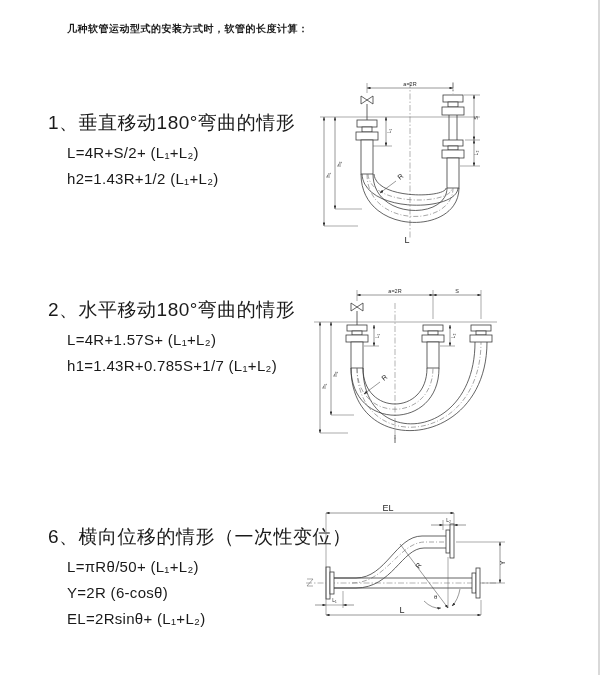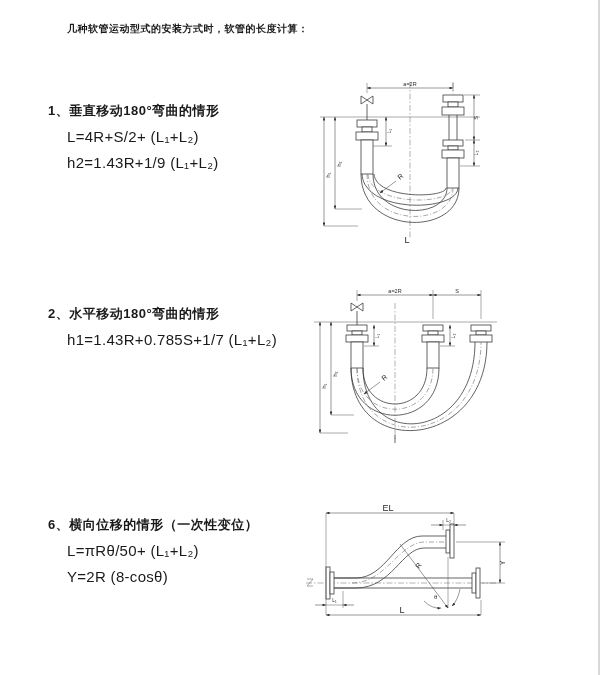--- a/index.html
+++ b/index.html
@@ -1,21 +1,21 @@
 <!DOCTYPE html>
 <html><head>
 <meta charset="utf-8">
 <style>
   html,body{margin:0;padding:0;background:#fff;}
   .page{position:relative;width:600px;height:675px;background:#ffffff;overflow:hidden;
         font-family:"Liberation Sans",sans-serif;color:#1a1a1a;}
   .page-title{position:absolute;left:35px;top:22px;font-size:10px;font-weight:bold;letter-spacing:.5px;margin-left:32px;}
   .section{position:absolute;left:48px;}
-  .sec1{top:102px;} .sec2{top:305px;} .sec3{top:516px;}
-  .heading{font-size:13px;font-weight:bold;margin:0 0 4px 0;letter-spacing:.5px;}
+  .sec1{top:102px;} .sec2{top:289px;} .sec3{top:516px;}
+  .heading{font-size:19px;font-weight:normal;margin:8px 0 4px 0;letter-spacing:.5px;}
   .formula{font-size:15px;line-height:26px;margin-left:19px;letter-spacing:.3px;}
   .edge{position:absolute;right:0;top:0;width:2px;height:675px;background:#d9d9d9;}
   svg{position:absolute;overflow:visible;}
   svg .ln{stroke:#3c3c3c;stroke-width:.8;fill:none;}
   svg .fit{stroke:#3c3c3c;stroke-width:.8;fill:#ffffff;}
   svg .thin{stroke:#555;stroke-width:.5;fill:none;}
   svg .dim{stroke:#444;stroke-width:.55;fill:none;}
   svg .cl{stroke:#666;stroke-width:.5;fill:none;stroke-dasharray:6 2 1.5 2;}
   svg .hcl{stroke:#6b6b6b;stroke-width:.6;fill:none;stroke-dasharray:5 2 1 2;}
   svg text{font-family:"Liberation Sans",sans-serif;fill:#2a2a2a;}
@@ -35,32 +35,34 @@
         <path d="M0,0 L7,2.5 L0,5 z" fill="#333"></path>
       </marker>
     </defs>
   </svg>
 
   <div class="page-title">几种软管运动型式的安装方式时，软管的长度计算：</div>
 
   <div class="section sec1">
     <div class="heading">1、垂直移动180°弯曲的情形</div>
     <div class="formula">L=4R+S/2+ (L₁+L₂)</div>
-    <div class="formula">h2=1.43R+1/9 (L₁+L₂)</div>
+    <div class="formula">h2=1.43R+1/2 (L₁+L₂)</div>
   </div>
 
   <div class="section sec2">
     <div class="heading">2、水平移动180°弯曲的情形</div>
+    <div class="formula">L=4R+1.57S+ (L₁+L₂)</div>
     <div class="formula">h1=1.43R+0.785S+1/7 (L₁+L₂)</div>
   </div>
 
   <div class="section sec3">
     <div class="heading">6、横向位移的情形（一次性变位）</div>
     <div class="formula">L=πRθ/50+ (L₁+L₂)</div>
-    <div class="formula">Y=2R (8-cosθ)</div>
+    <div class="formula">Y=2R (6-cosθ)</div>
+    <div class="formula">EL=2Rsinθ+ (L₁+L₂)</div>
   </div>
 
   <svg style="left:318px;top:78px" width="175" height="175" viewBox="0 0 175 175">
     <g>
       <line class="cl" x1="92" y1="4" x2="92" y2="160"></line>
       <line class="cl" x1="135" y1="4" x2="135" y2="16"></line>
       <line class="thin" x1="2" y1="39" x2="162" y2="39"></line>
     </g>
     <g>
       <line class="thin" x1="49" y1="5" x2="49" y2="15"></line>

